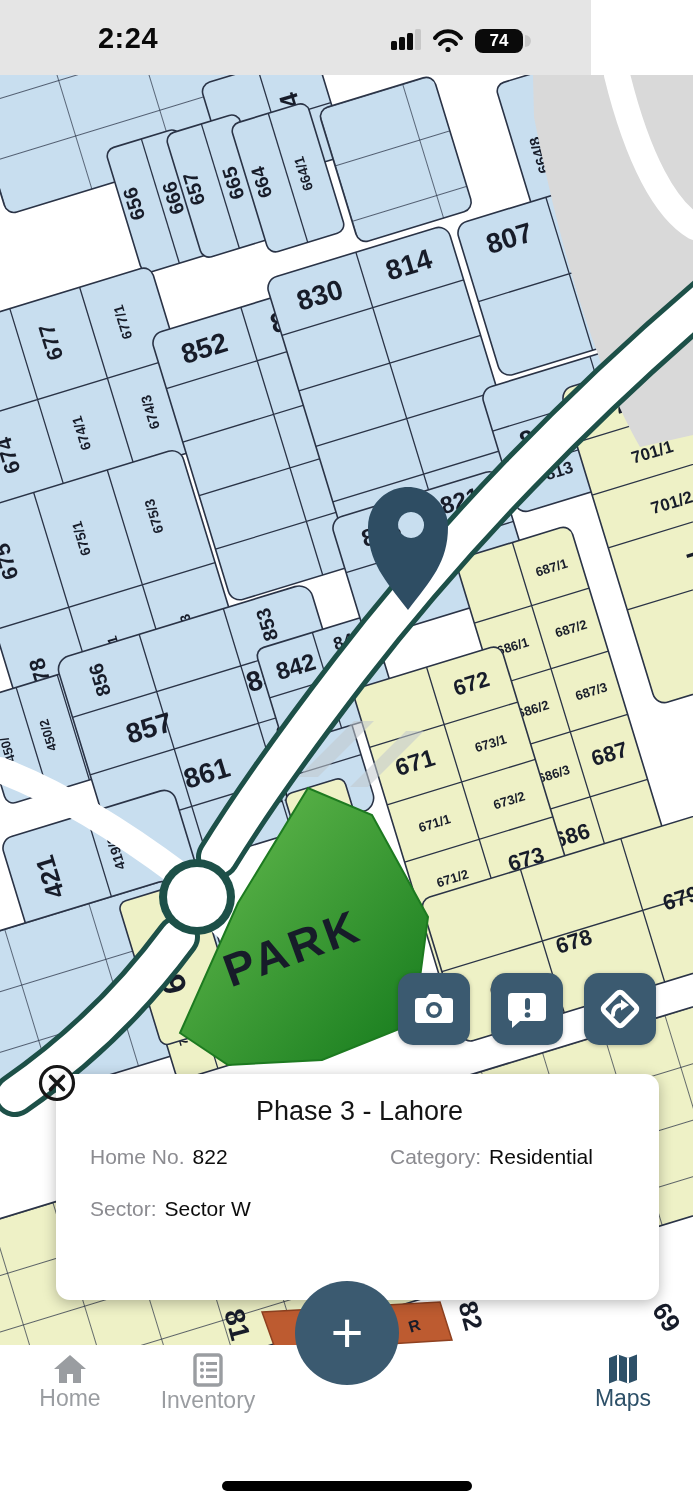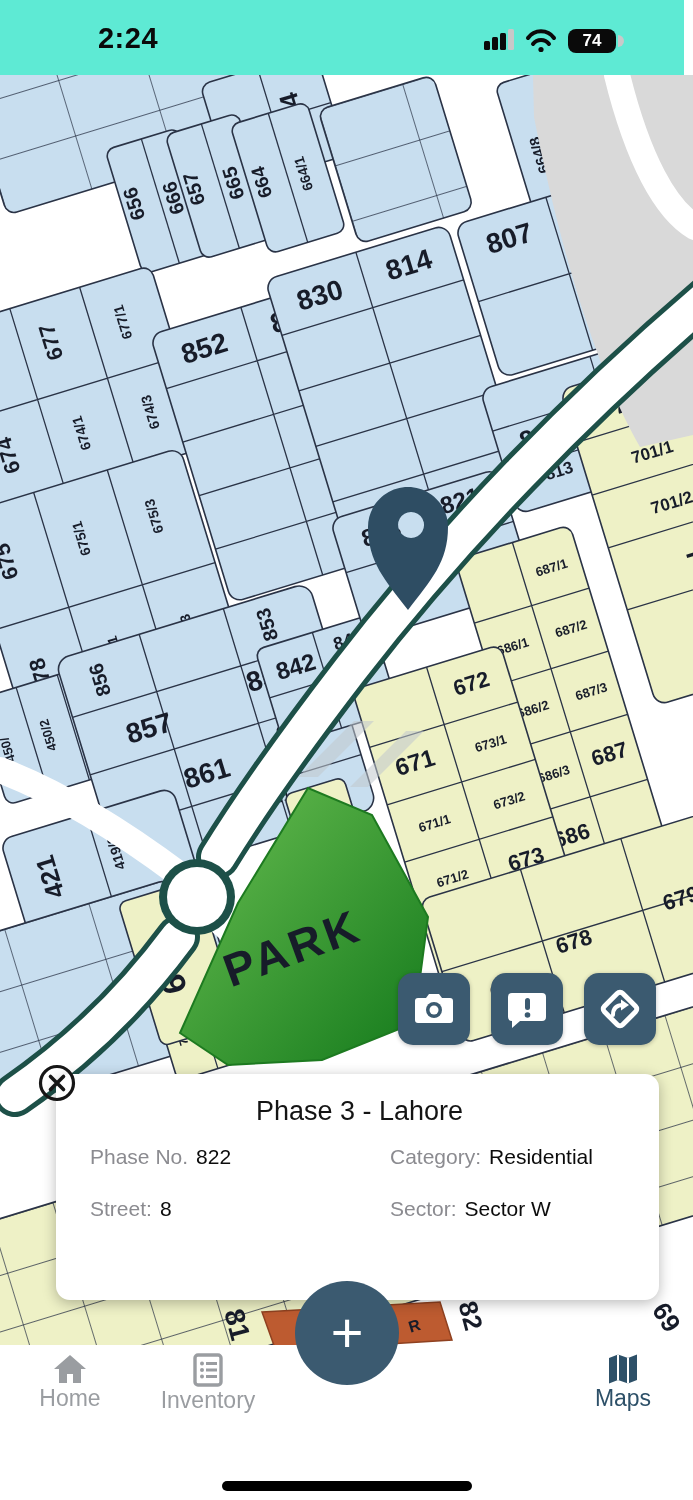--- a/index.html
+++ b/index.html
@@ -1,19 +1,19 @@
 <!DOCTYPE html>
 <html><head>
 <meta charset="utf-8">
 <style>
   html,body{margin:0;padding:0;}
   body{width:693px;height:1500px;position:relative;overflow:hidden;background:#fff;
        font-family:"Liberation Sans",sans-serif;}
   
-  .statusbar{position:absolute;left:0;top:0;width:684px;height:75px;background:#5eead4;z-index:40;}
+  .statusbar{position:absolute;left:0;top:0;width:591px;height:75px;background:#e5e5e5;z-index:40;}
   .statusbar .time{position:absolute;left:88px;top:22px;width:80px;text-align:center;
        font-size:29px;font-weight:bold;color:#0a0a0a;letter-spacing:.5px;}
   .statusbar svg{position:absolute;right:32px;top:22px;}
   
   .map{position:absolute;left:0;top:75px;width:693px;height:1270px;z-index:1;background:#fff;}
   .map text{font-family:"Liberation Sans",sans-serif;font-weight:bold;fill:#171c29;}
   
   .actions{position:absolute;left:398px;top:973px;display:flex;gap:21px;z-index:20;}
   .abtn{width:72px;height:72px;border-radius:15px;background:#3b5a70;border:none;
         display:flex;align-items:center;justify-content:center;box-shadow:0 1px 4px rgba(0,0,0,.25);padding:0;}
@@ -351,27 +351,24 @@
 <div class="card">
   <button class="close-btn">
     <svg width="42" height="42" viewBox="0 0 42 42">
       <circle cx="21" cy="21" r="16.5" fill="none" stroke="#161616" stroke-width="3.2"></circle>
       <path d="M14.5 14.5 L27.5 27.5 M27.5 14.5 L14.5 27.5" stroke="#161616" stroke-width="3.6" stroke-linecap="round"></path>
     </svg>
   </button>
   <div class="card-title">Phase 3 - Lahore</div>
   <div class="card-grid">
     <div class="fld">
-      <span class="lbl">Phase No.</span><span class="val">822</span>
+      <span class="lbl">Home No.</span><span class="val">822</span>
     </div>
     <div class="fld">
       <span class="lbl">Category:</span><span class="val">Residential</span>
-    </div>
-    <div class="fld">
-      <span class="lbl">Street:</span><span class="val">8</span>
     </div>
     <div class="fld">
       <span class="lbl">Sector:</span><span class="val">Sector W</span>
     </div>
   </div>
 </div>
 
 <button class="fab">
   <span>+</span>
 </button>

